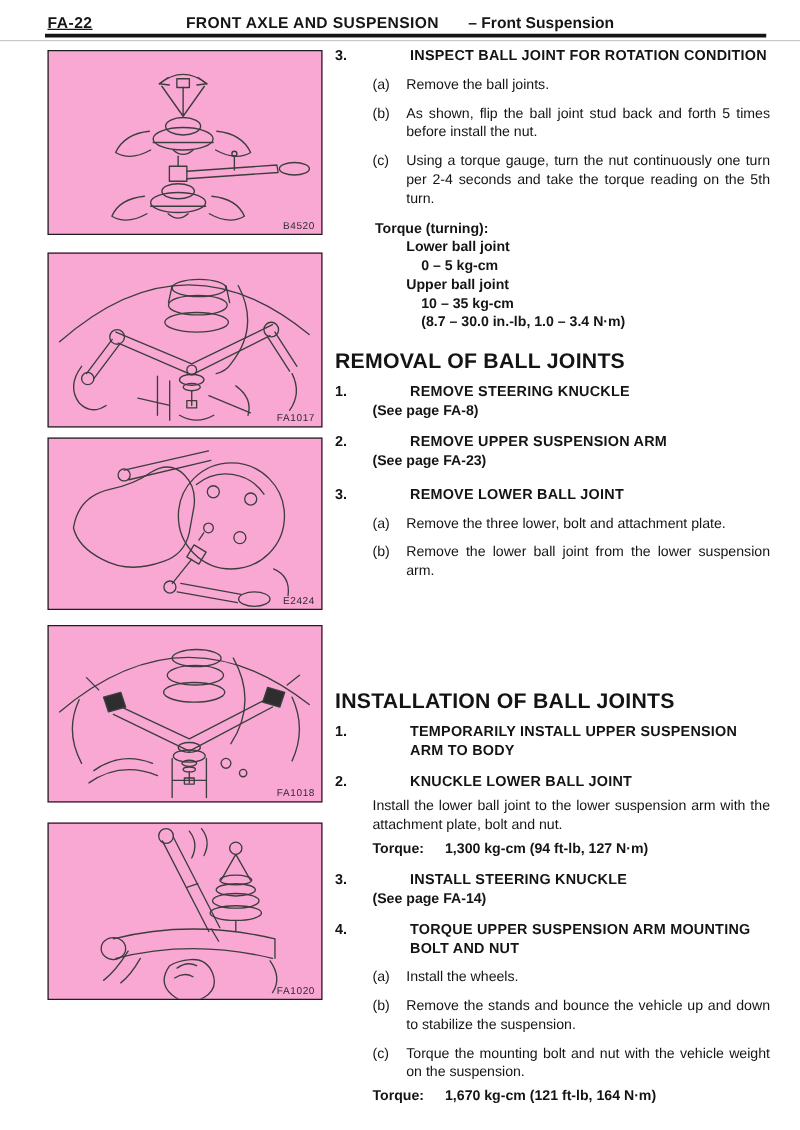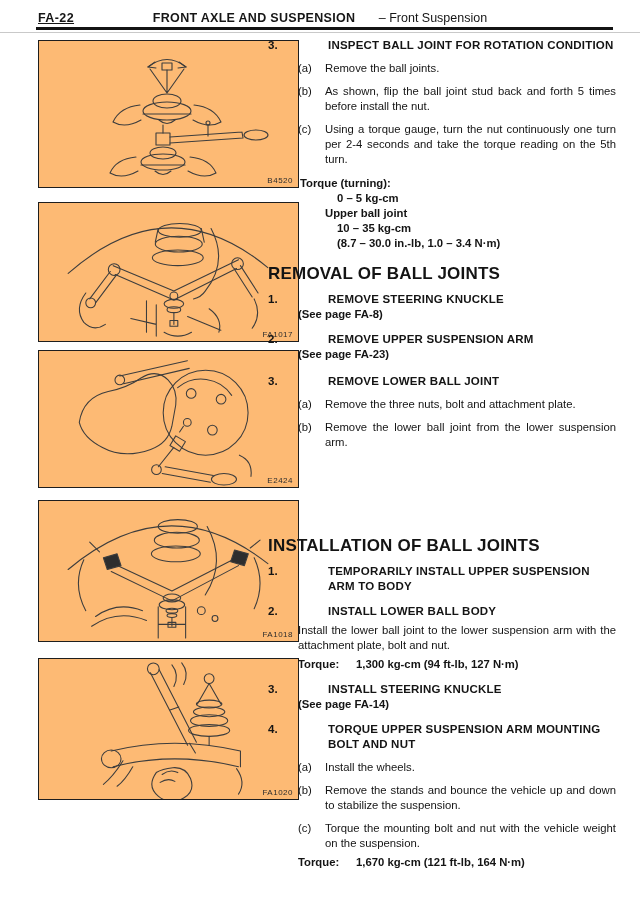--- a/index.html
+++ b/index.html
@@ -4,26 +4,26 @@
 <style>
   * { margin:0; padding:0; box-sizing:border-box; }
   html,body { background:#ffffff; }
   body { font-family:"Liberation Sans", sans-serif; }
   .page { position:relative; width:640px; height:904px; background:#fff; color:#161616; overflow:hidden; }
 
   
   .hdr-pgnum { position:absolute; left:38px; top:11px; font-size:12.5px; font-weight:bold; letter-spacing:.4px;text-decoration:underline; }
   .hdr-title { position:absolute; left:0; top:11px; width:640px; text-align:center; font-size:12.5px; white-space:nowrap; }
   .hdr-title .t-bold { font-weight:bold; letter-spacing:.3px; }
-  .hdr-title .t-reg  { font-weight:normal; margin-left:20px; }
+  .hdr-title .t-reg  { font-weight:bold; margin-left:20px; }
   .hdr-rule  { position:absolute; left:36px; top:27px; width:577px; height:3px; background:#141414; }
   .hdr-rule2 { position:absolute; left:0; top:32px; width:640px; height:1px; background:#c9c9c9; }
 
   
-  .fig { position:absolute; left:38px; width:261px; border:1.5px solid #1e1e1e; background:#fdba74; }
+  .fig { position:absolute; left:38px; width:220px; border:1.5px solid #1e1e1e; background:#f9a8d4; }
   .fig svg { position:absolute; left:0; top:0; width:100%; height:100%; }
   .figcode { position:absolute; right:5px; bottom:2px; font-size:8px; color:#2c2c2c; letter-spacing:.5px; }
 
   
   .col { position:absolute; left:268px; top:38px; width:348px; font-size:11.3px; line-height:15px; color:#141414; }
 
   .step-head { display:flex; font-weight:bold; font-size:11.5px; }
   .step-num  { flex:0 0 30px; }
   .step-title{ flex:1; letter-spacing:.2px;padding-left:30px; }
   .step-ref  { margin-left:30px; font-weight:bold; }
@@ -193,20 +193,21 @@
     </div>
     <div class="sub">
       <span class="sub-label">(b)</span>
       <span class="sub-text">As shown, flip the ball joint stud back and forth 5 times before install the nut.</span>
     </div>
     <div class="sub">
       <span class="sub-label">(c)</span>
       <span class="sub-text">Using a torque gauge, turn the nut continuously one turn per 2-4 seconds and take the torque reading on the 5th turn.</span>
     </div>
     <div class="tq-head">Torque (turning):</div>
+    <div class="tq-name">Lower ball joint</div>
     <div class="tq-val">0 – 5 kg-cm</div>
     <div class="tq-name">Upper ball joint</div>
     <div class="tq-val">10 – 35 kg-cm</div>
     <div class="tq-val">(8.7 – 30.0 in.-lb, 1.0 – 3.4 N·m)</div>
 
     <div class="sec-head mt13">REMOVAL OF BALL JOINTS</div>
 
     <div class="step-head mt9">
       <span class="step-num">1.</span>
       <span class="step-title">REMOVE STEERING KNUCKLE</span>
@@ -218,37 +219,37 @@
       <span class="step-title">REMOVE UPPER SUSPENSION ARM</span>
     </div>
     <div class="step-ref">(See page FA-23)</div>
 
     <div class="step-head mt12">
       <span class="step-num">3.</span>
       <span class="step-title">REMOVE LOWER BALL JOINT</span>
     </div>
     <div class="sub">
       <span class="sub-label">(a)</span>
-      <span class="sub-text">Remove the three nuts, bolt and attachment plate.</span>
+      <span class="sub-text">Remove the three lower, bolt and attachment plate.</span>
     </div>
     <div class="sub">
       <span class="sub-label">(b)</span>
       <span class="sub-text">Remove the lower ball joint from the lower suspension arm.</span>
     </div>
 
     <div class="sec-head mt86">INSTALLATION OF BALL JOINTS</div>
 
     <div class="step-head mt9">
       <span class="step-num">1.</span>
       <span class="step-title">TEMPORARILY INSTALL UPPER SUSPENSION ARM TO BODY</span>
     </div>
 
     <div class="step-head mt10">
       <span class="step-num">2.</span>
-      <span class="step-title">INSTALL LOWER BALL BODY</span>
+      <span class="step-title">KNUCKLE LOWER BALL JOINT</span>
     </div>
     <div class="body-par">Install the lower ball joint to the lower suspension arm with the attachment plate, bolt and nut.</div>
     <div class="tq-line">
       <span class="tq-label">Torque:</span>
       <span>1,300 kg-cm (94 ft-lb, 127 N·m)</span>
     </div>
 
     <div class="step-head mt10">
       <span class="step-num">3.</span>
       <span class="step-title">INSTALL STEERING KNUCKLE</span>

